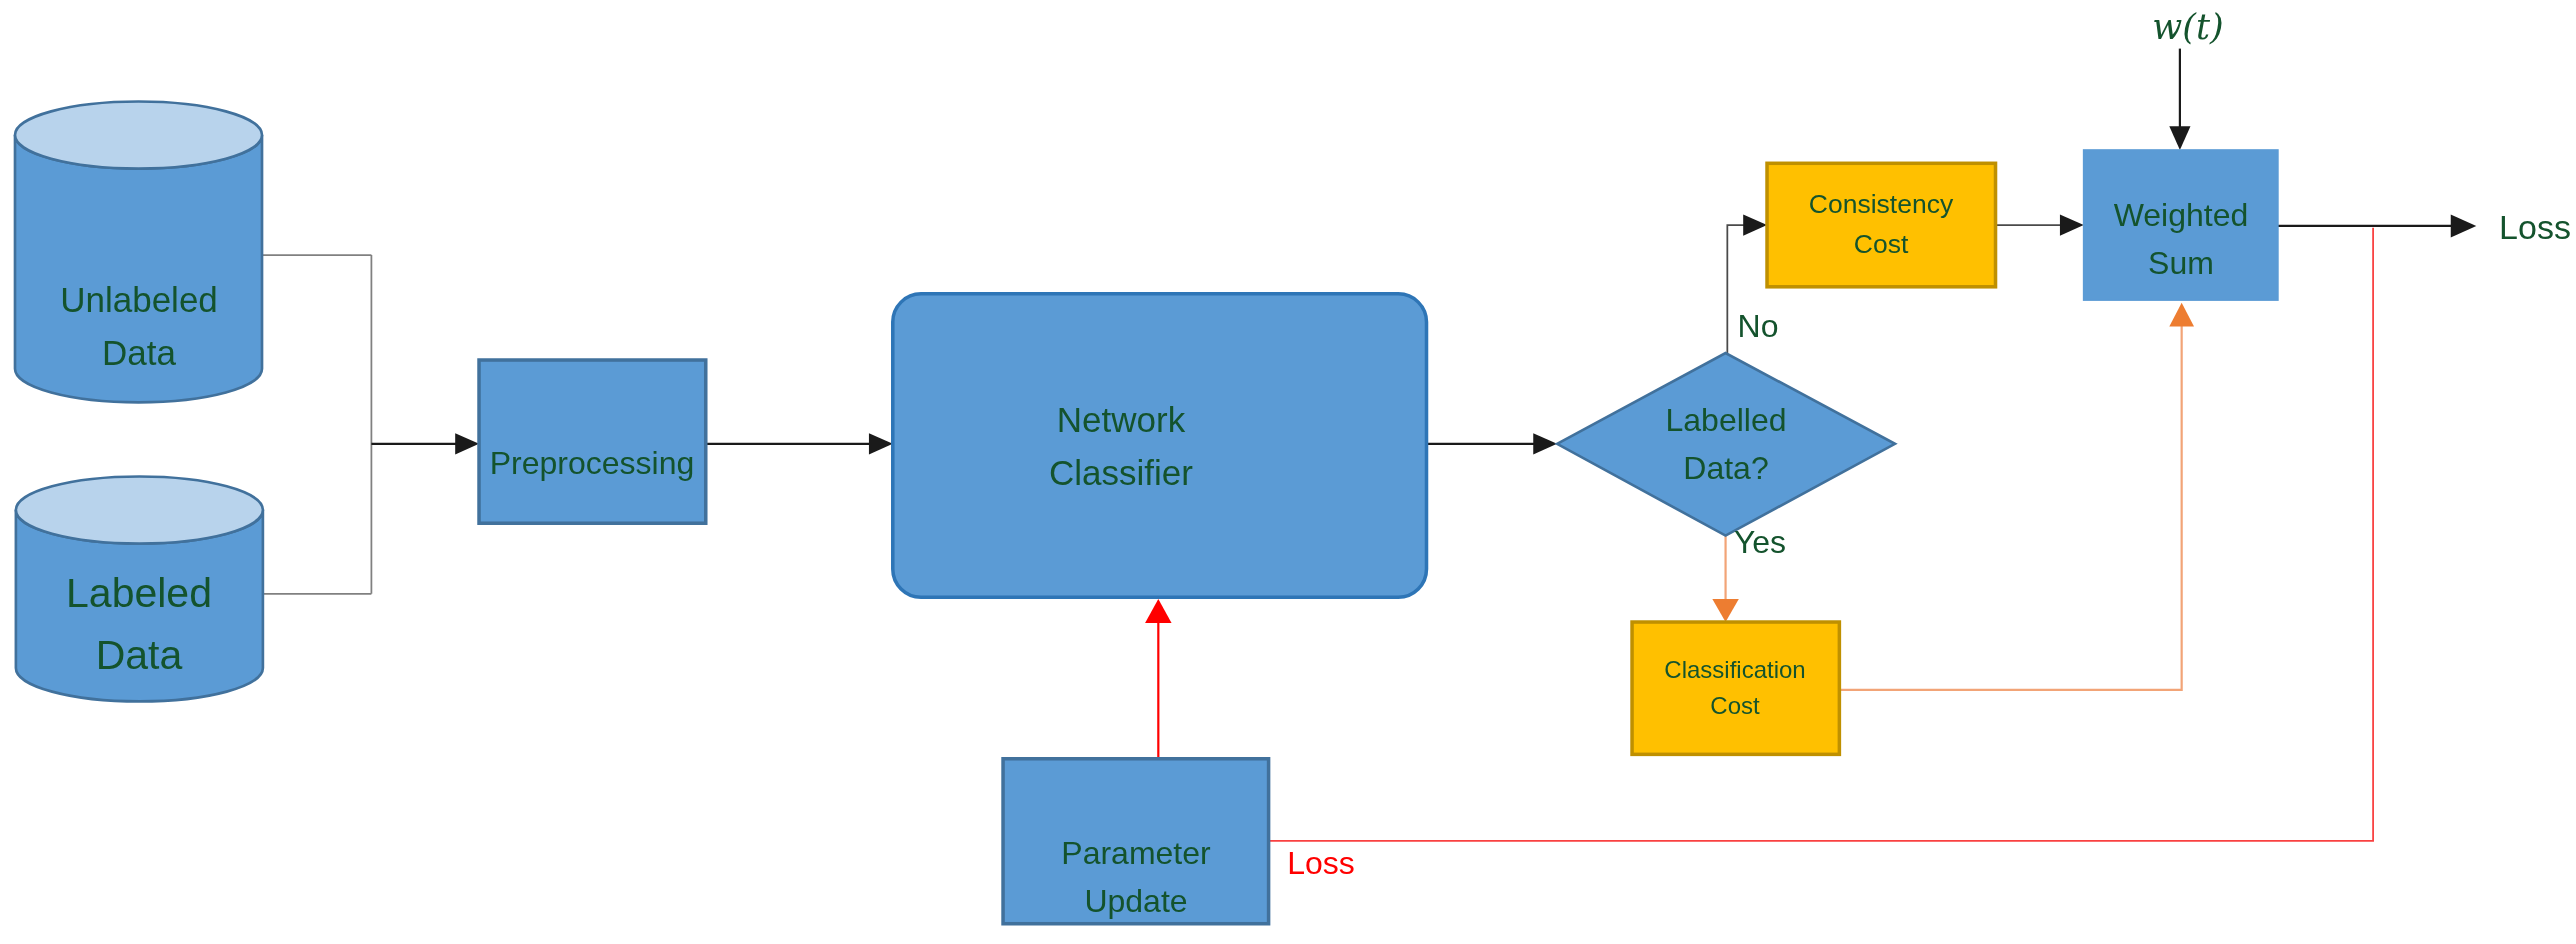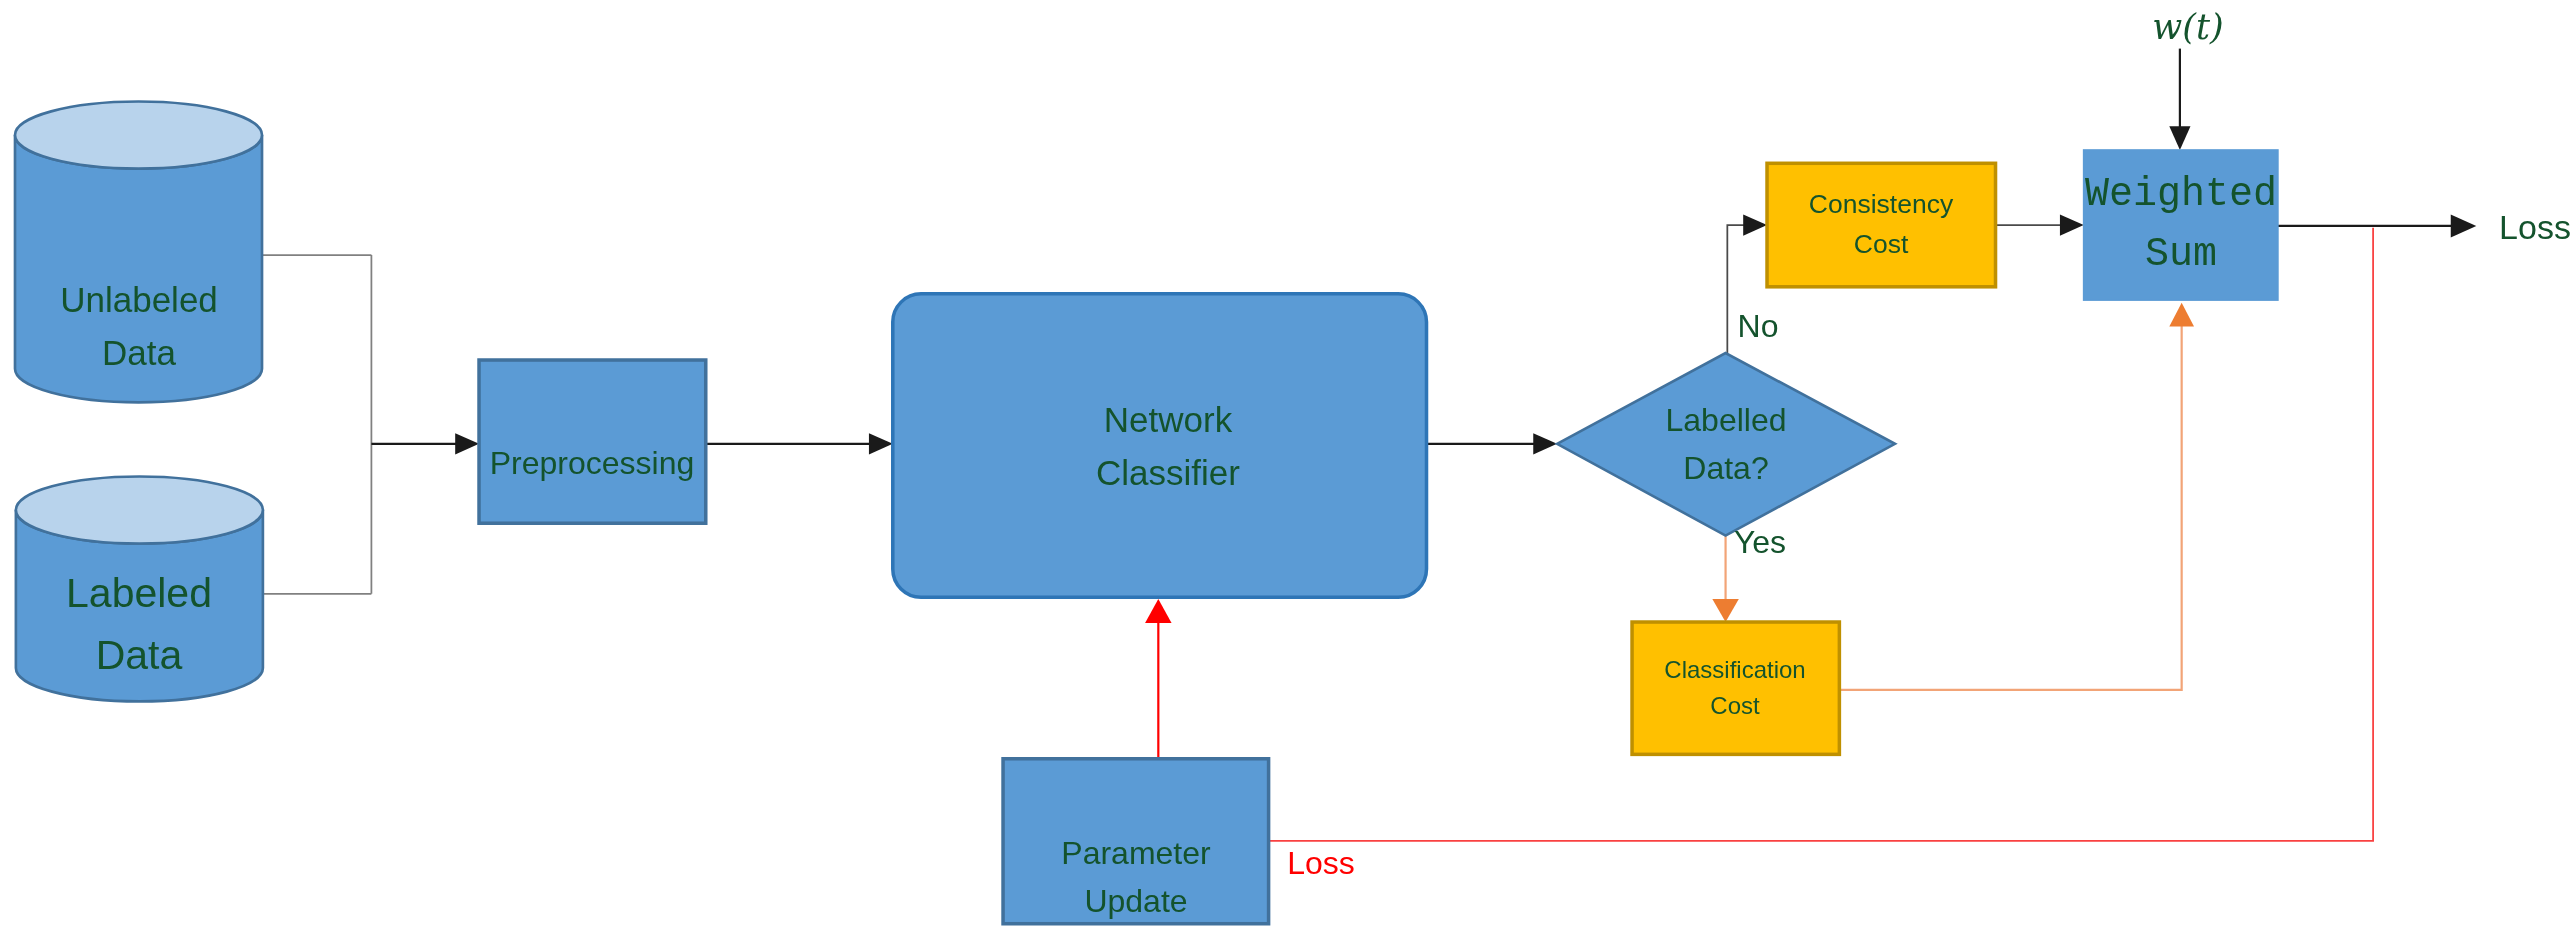--- a/index.html
+++ b/index.html
@@ -114,33 +114,33 @@
   </svg>
 
   <div class="nlabel" style="left:139px;top:326px;font-size:35px;">Unlabeled
 Data</div>
 
   <div class="nlabel" style="left:139px;top:624px;font-size:41px;">Labeled
 Data</div>
 
   <div class="nlabel" style="left:592px;top:442px;font-size:32px;margin-top:21px;">Preprocessing</div>
 
-  <div class="nlabel" style="left:1168px;top:446px;font-size:35px;">Network
+  <div class="nlabel" style="left:1121px;top:446px;font-size:35px;">Network
 Classifier</div>
 
   <div class="nlabel" style="left:1726px;top:444px;font-size:32px;">Labelled
 Data?</div>
 
   <div class="nlabel" style="left:1881px;top:225px;font-size:26.5px;">Consistency
 Cost</div>
 
   <div class="nlabel" style="left:1735px;top:688px;font-size:24px;">Classification
 Cost</div>
 
-  <div class="nlabel" style="left:2181px;top:225px;font-size:40px;font-family:Liberation Mono, monospace;">Weighted
+  <div class="nlabel" style="left:2181px;top:239px;font-size:32px;">Weighted
 Sum</div>
 
   <div class="nlabel" style="left:1136px;top:841px;font-size:32px;margin-top:36px;">Parameter
 Update</div>
 
   <div class="nlabel" style="left:1758px;top:326px;font-size:32px;">No</div>
 
   <div class="nlabel" style="left:1760px;top:542px;font-size:32px;">Yes</div>
 
   <div class="nlabel math" style="left:2188px;top:26.5px;font-size:35px;">w(t)</div>

